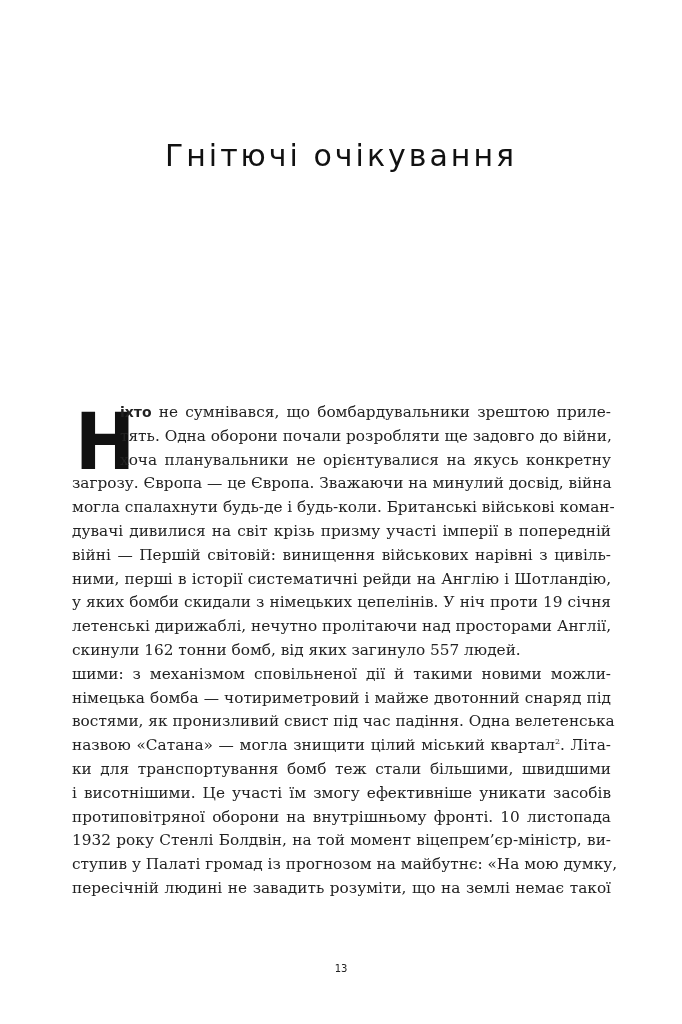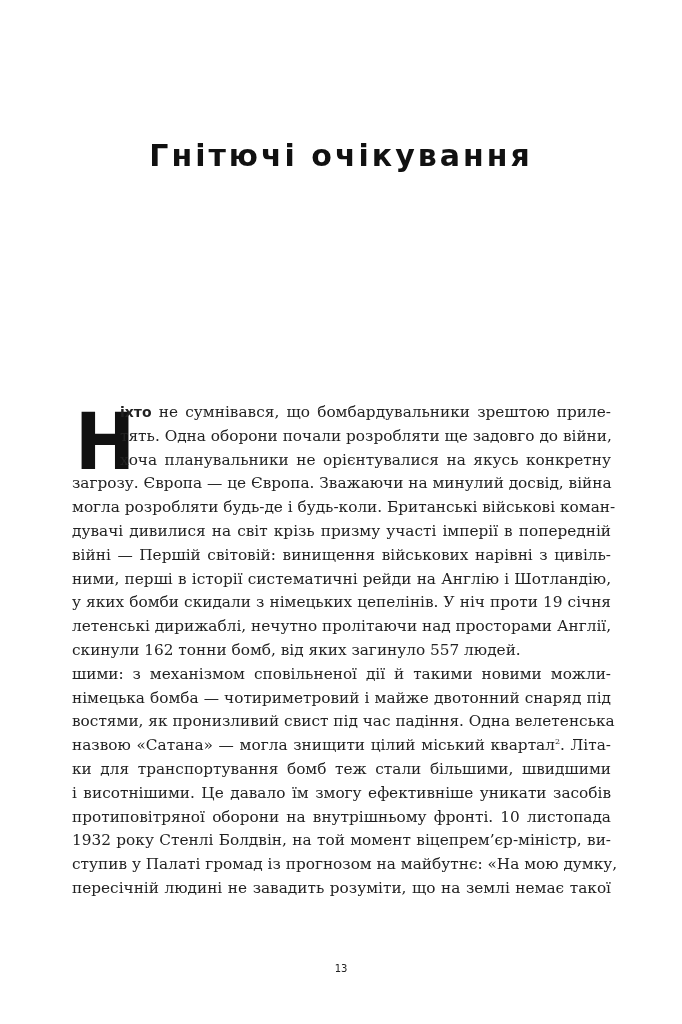--- a/index.html
+++ b/index.html
@@ -2,21 +2,21 @@
 <html><head>
 <meta charset="utf-8">
 <style>
   html, body { margin: 0; padding: 0; background: #ffffff; }
   body { width: 682px; height: 1024px; position: relative; overflow: hidden; }
   .page { position: absolute; left: 0; top: 0; width: 682px; height: 1024px; background: #fff; }
   .chapter-title {
     position: absolute; left: 0; width: 682px; top: 138px;
     text-align: center;
     font-family: "DejaVu Sans", sans-serif;
-    font-weight: bold; font-size: 30px; letter-spacing: 3px;
+    font-weight: normal; font-size: 30px; letter-spacing: 3px;
     color: #111;
   }
   .body {
     position: absolute; left: 72px; top: 401px; width: 539px;
     font-family: "DejaVu Serif", serif;
     font-size: 15.3px; line-height: 23.8px; color: #222;
   }
   .line { display: block; white-space: nowrap; text-align: justify; text-align-last: justify; height: 23.8px; }
   .line.last { text-align-last: left; }
   .line.indent { padding-left: 24px; }
@@ -41,35 +41,35 @@
   <div class="chapter-title">Гнітючі очікування</div>
 
   <div class="dropcap">Н</div>
 
   <div class="body">
     <div>
       <span class="line dropcap-line"><span class="lead">іхто</span><span> не сумнівався, що бомбардувальники зрештою приле-</span></span>
       <span class="line dropcap-line">тять. Одна оборони почали розробляти ще задовго до війни,</span>
       <span class="line dropcap-line">хоча планувальники не орієнтувалися на якусь конкретну</span>
       <span class="line">загрозу. Європа — це Європа. Зважаючи на минулий досвід, війна</span>
-      <span class="line">могла розробляти будь-де і будь-коли. Британські військові коман-</span>
+      <span class="line">могла спалахнути будь-де і будь-коли. Британські військові коман-</span>
       <span class="line">дувачі дивилися на світ крізь призму участі імперії в попередній</span>
       <span class="line">війні — Першій світовій: винищення військових нарівні з цивіль-</span>
       <span class="line">ними, перші в історії систематичні рейди на Англію і Шотландію,</span>
       <span class="line">у яких бомби скидали з німецьких цепелінів. У ніч проти 19 січня</span>
       <span class="line">летенські дирижаблі, нечутно пролітаючи над просторами Англії,</span>
       <span class="line last">скинули 162 тонни бомб, від яких загинуло 557 людей.</span>
     </div>
     <div>
       <span class="line">шими: з механізмом сповільненої дії й такими новими можли-</span>
       <span class="line">німецька бомба — чотириметровий і майже двотонний снаряд під</span>
       <span class="line">востями, як пронизливий свист під час падіння. Одна велетенська</span>
       <span class="line"><span>назвою «Сатана» — могла знищити цілий міський квартал</span><sup>2</sup><span>. Літа-</span></span>
       <span class="line">ки для транспортування бомб теж стали більшими, швидшими</span>
-      <span class="line">і висотнішими. Це давало їм змогу ефективніше уникати засобів</span>
+      <span class="line">і висотнішими. Це участі їм змогу ефективніше уникати засобів</span>
       <span class="line">протиповітряної оборони на внутрішньому фронті. 10 листопада</span>
       <span class="line">1932 року Стенлі Болдвін, на той момент віцепрем’єр-міністр, ви-</span>
       <span class="line">ступив у Палаті громад із прогнозом на майбутнє: «На мою думку,</span>
       <span class="line">пересічній людині не завадить розуміти, що на землі немає такої</span>
     </div>
   </div>
 
   <div class="page-number">13</div>
 </div>
 

